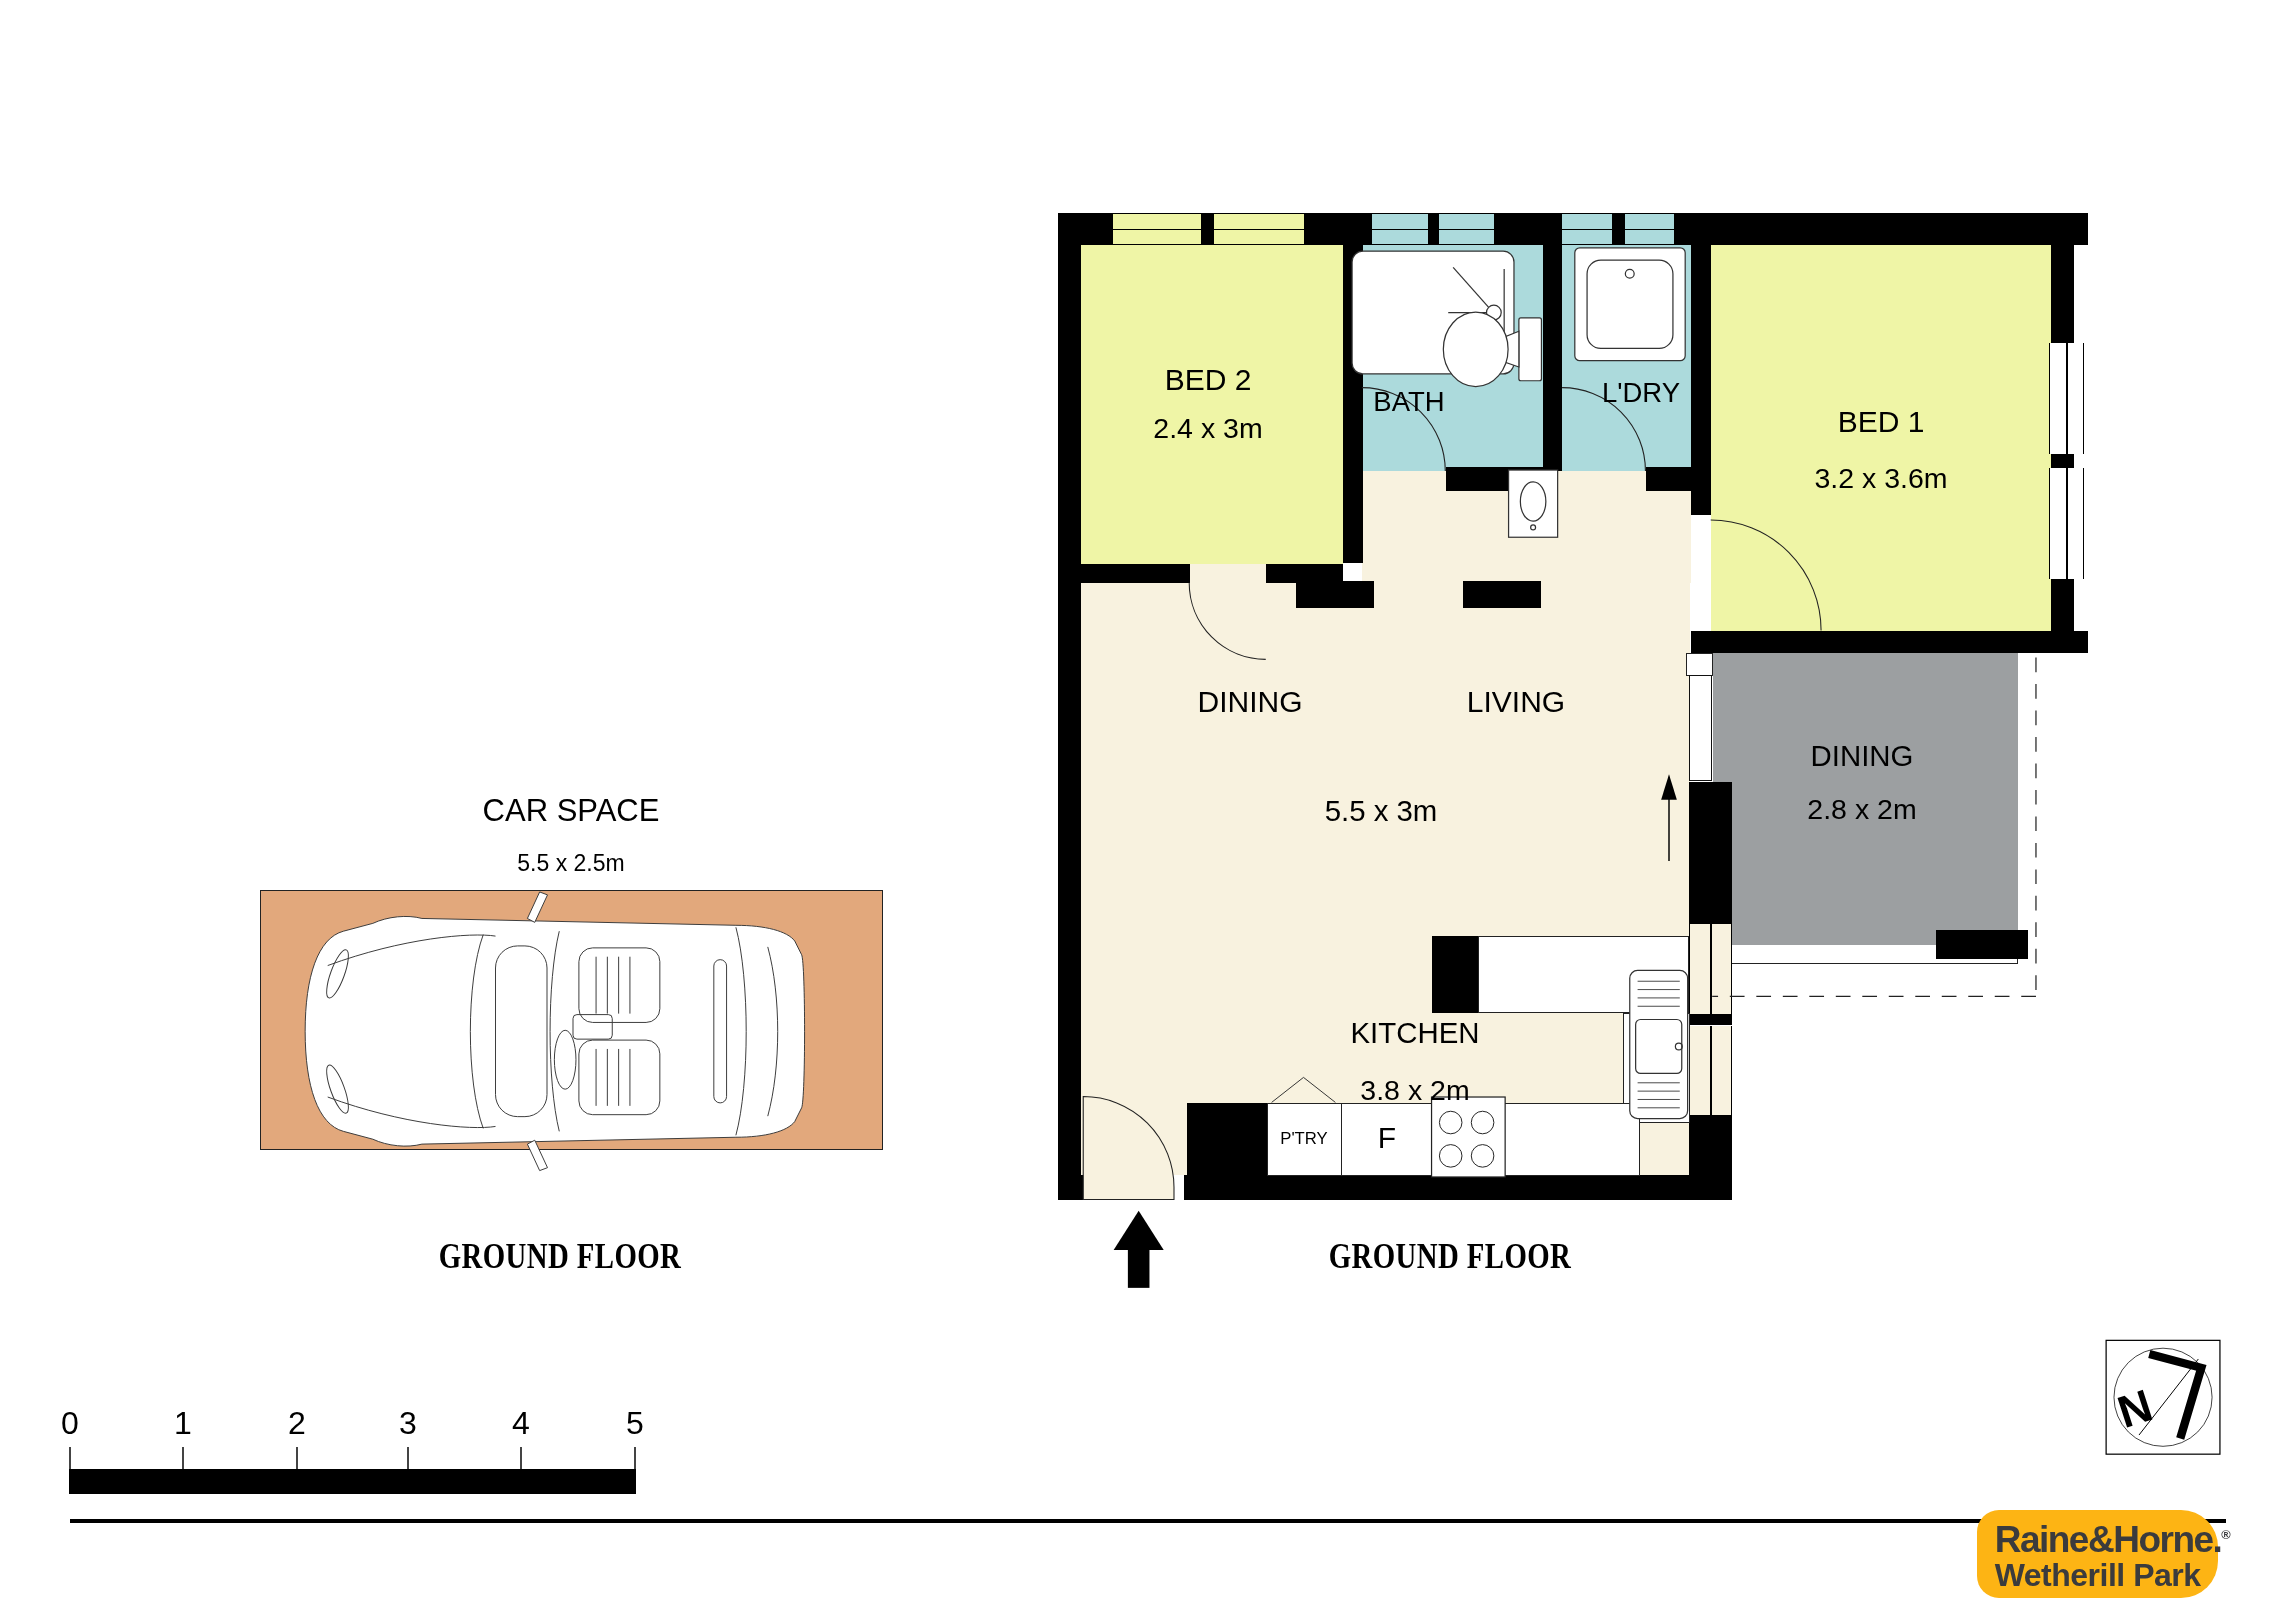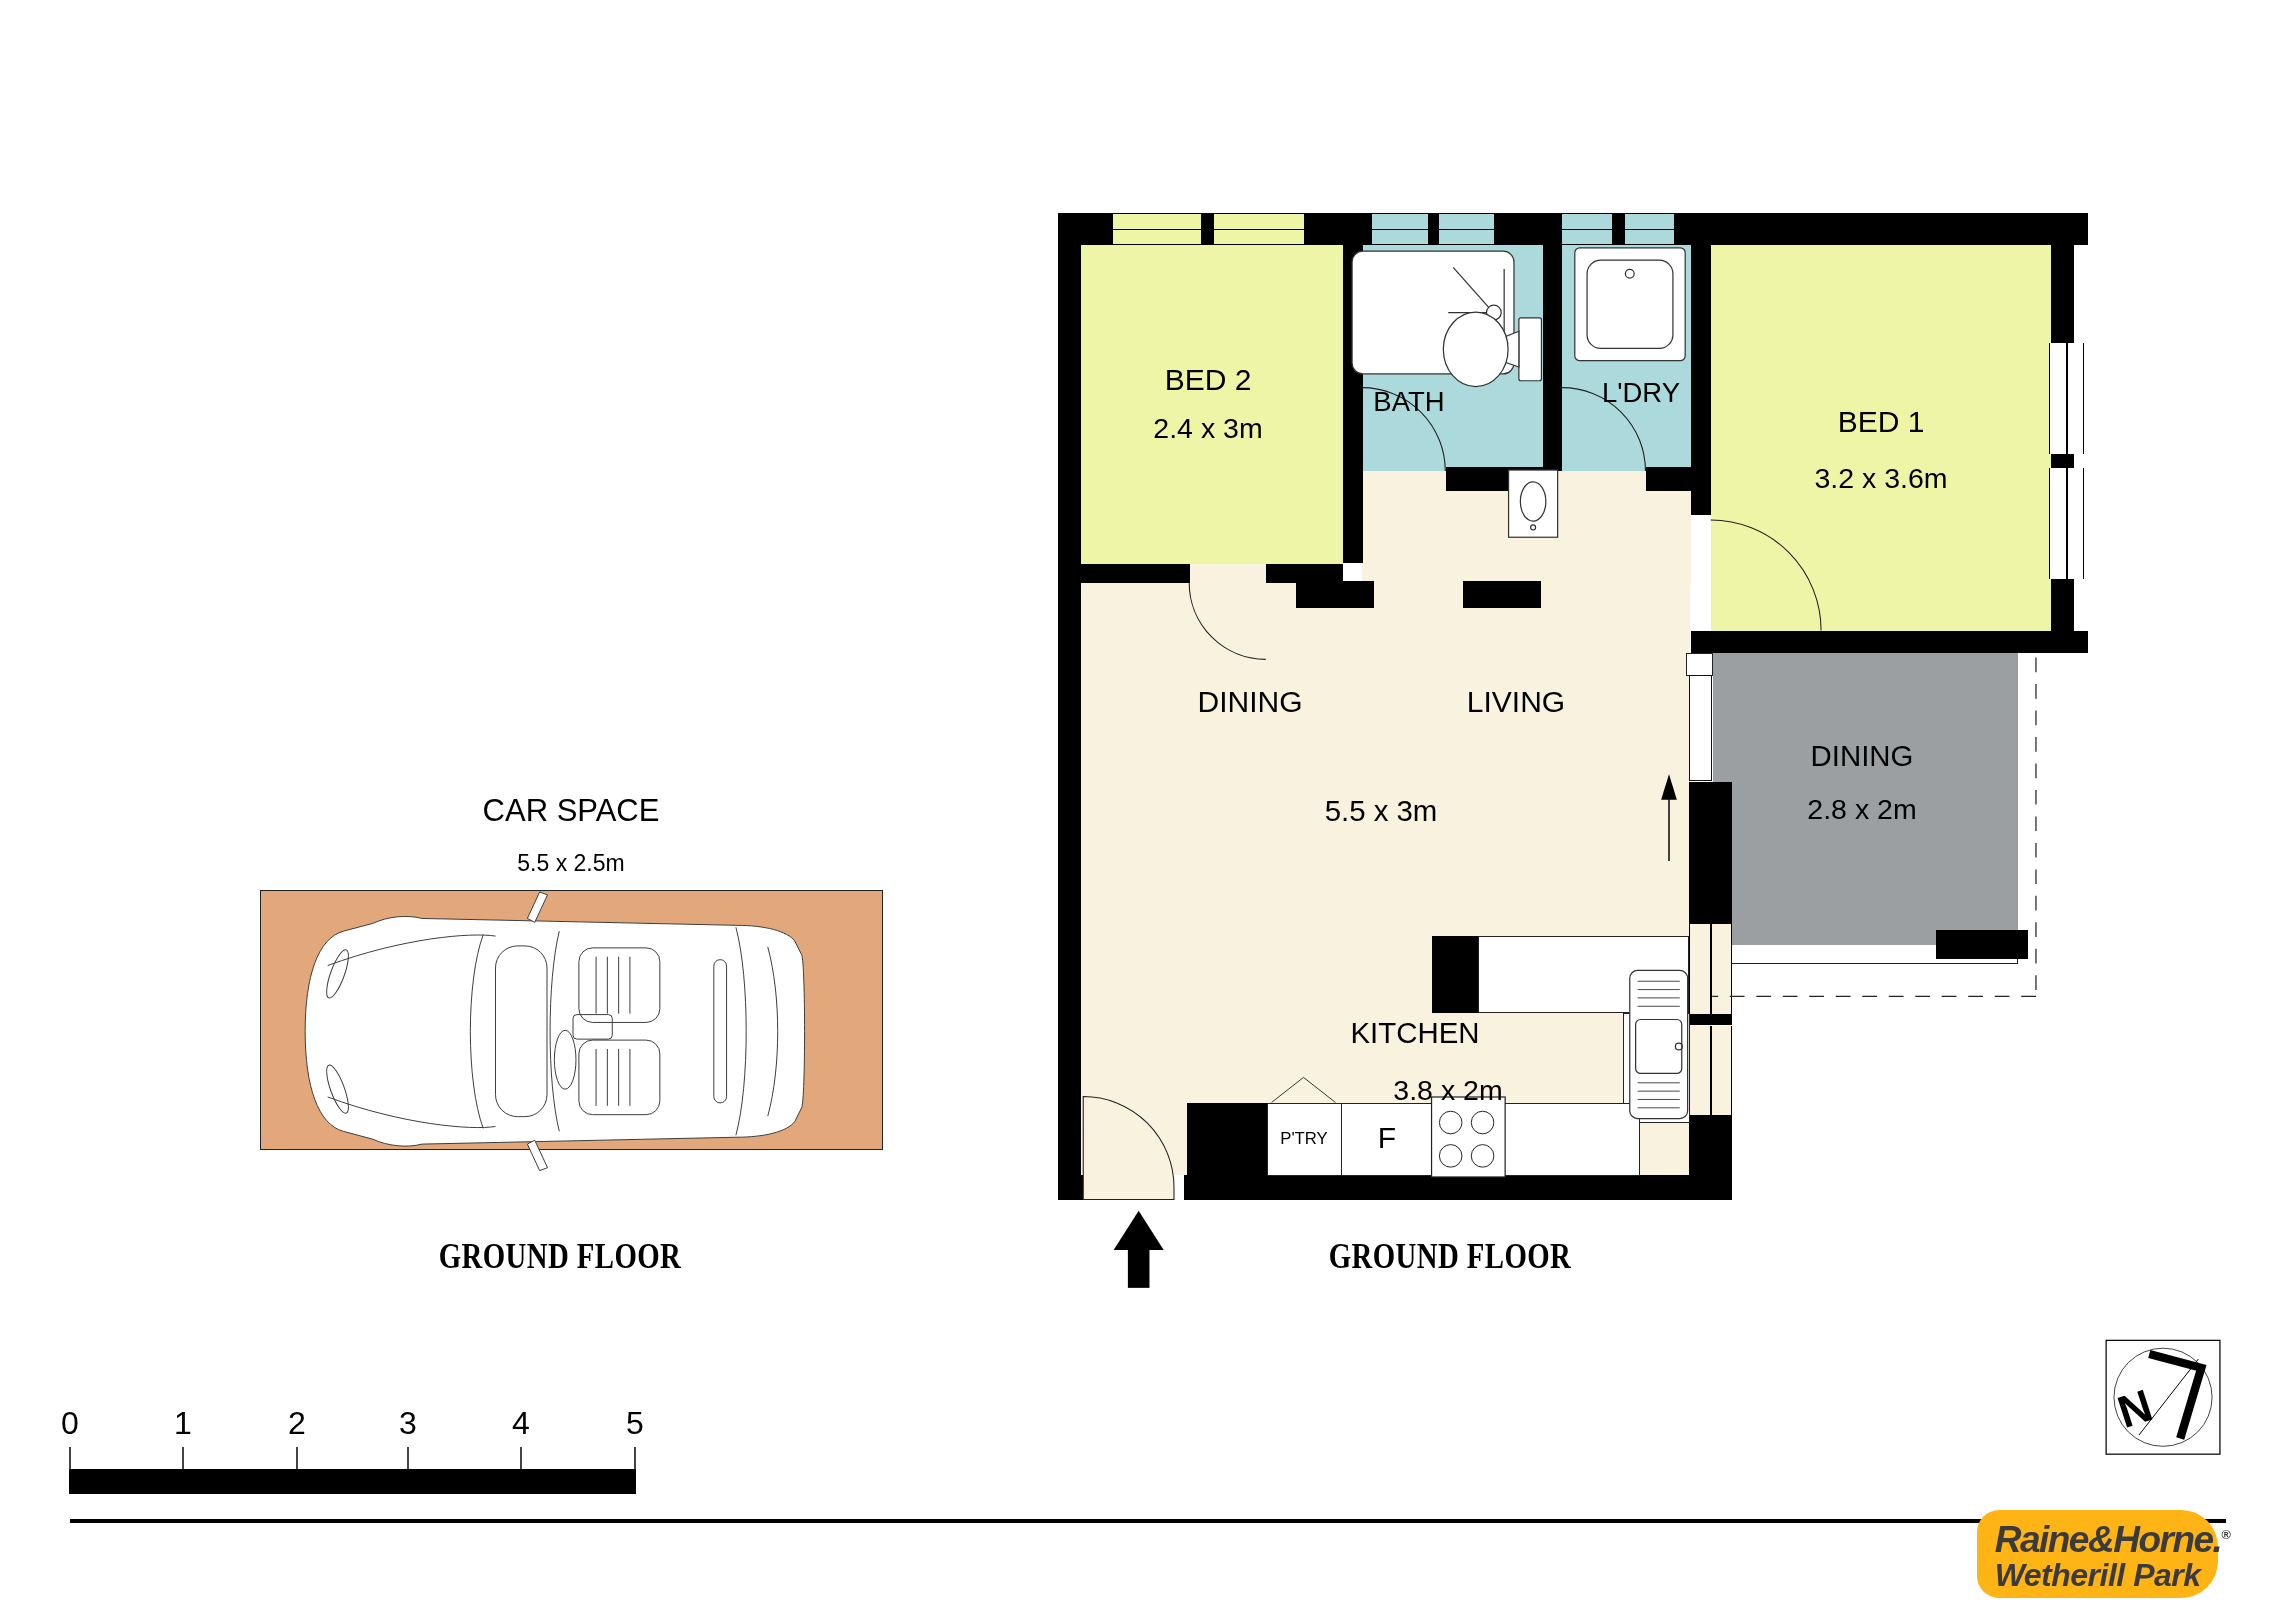--- a/index.html
+++ b/index.html
@@ -17,21 +17,21 @@
   .winv::after { content:""; position:absolute; top:0; bottom:0; left:50%; width:1.5px;
                  margin-left:-0.5px; background:#000; }
   .bench { position:absolute; background:#fff; border:1px solid #222; }
   svg.overlay { position:absolute; left:0; top:0; }
   .condensed { display:inline-block; transform:scaleX(0.8); transform-origin:center; }
   .gf { font-weight:bold; font-size:36px; letter-spacing:0.5px;font-family:Liberation Serif, serif; }
   .scale-num { position:absolute; transform:translate(-50%,-50%); font-size:32px; color:#000; }
   .tick { position:absolute; width:1.5px; background:#444; }
   #logo-box { position:absolute; left:1977px; top:1510px; width:241px; height:88px;
               background:#FDB414; border-radius:22px 37px 37px 22px; color:#3B3B3D;
-              padding:10.8px 0 0 17.7px; line-height:1.02;font-style:italic; }
+              padding:10.8px 0 0 17.7px; line-height:1.02; }
   #logo-line1 { font-weight:bold; font-size:37px; letter-spacing:-1.5px; }
   #logo-reg { font-size:12.8px; vertical-align:super; }
   #logo-line2 { font-weight:bold; font-size:32px; letter-spacing:-0.5px; }
 </style>
 </head>
 <body>
 
 <div id="stage">
 
   <div class="room" style="left:1073px;top:244px;width:270px;height:320px;background:#EFF5A6;"></div>
@@ -216,21 +216,21 @@
   <div class="lbl" style="left:1409px;top:402px;font-size:27.5px;">BATH</div>
   <div class="lbl" style="left:1641px;top:393px;font-size:27.5px;">L'DRY</div>
   <div class="lbl" style="left:1881px;top:422px;font-size:30px;">BED 1</div>
   <div class="lbl" style="left:1881px;top:478px;font-size:28.5px;">3.2 x 3.6m</div>
   <div class="lbl" style="left:1250px;top:702px;font-size:30px;">DINING</div>
   <div class="lbl" style="left:1516px;top:702px;font-size:30px;">LIVING</div>
   <div class="lbl" style="left:1381px;top:811px;font-size:29.4px;">5.5 x 3m</div>
   <div class="lbl" style="left:1862px;top:756px;font-size:29.4px;">DINING</div>
   <div class="lbl" style="left:1862px;top:809px;font-size:28.5px;">2.8 x 2m</div>
   <div class="lbl" style="left:1415px;top:1033px;font-size:29.4px;">KITCHEN</div>
-  <div class="lbl" style="left:1415px;top:1090px;font-size:28.5px;margin-left:33px;">3.8 x 2m</div>
+  <div class="lbl" style="left:1415px;top:1090px;font-size:28.5px;">3.8 x 2m</div>
   <div class="lbl" style="left:1304px;top:1139px;font-size:16.7px;">P'TRY</div>
   <div class="lbl" style="left:1387px;top:1138px;font-size:30px;">F</div>
 
   <div class="lbl gf" style="left:1450px;top:1256px;">
     <span class="condensed">GROUND FLOOR</span>
   </div>
 
   <div class="lbl" style="left:571px;top:811px;font-size:31px;">CAR SPACE</div>
   <div class="lbl" style="left:571px;top:863px;font-size:23px;">5.5 x 2.5m</div>
   <div class="lbl gf" style="left:560px;top:1256px;">

